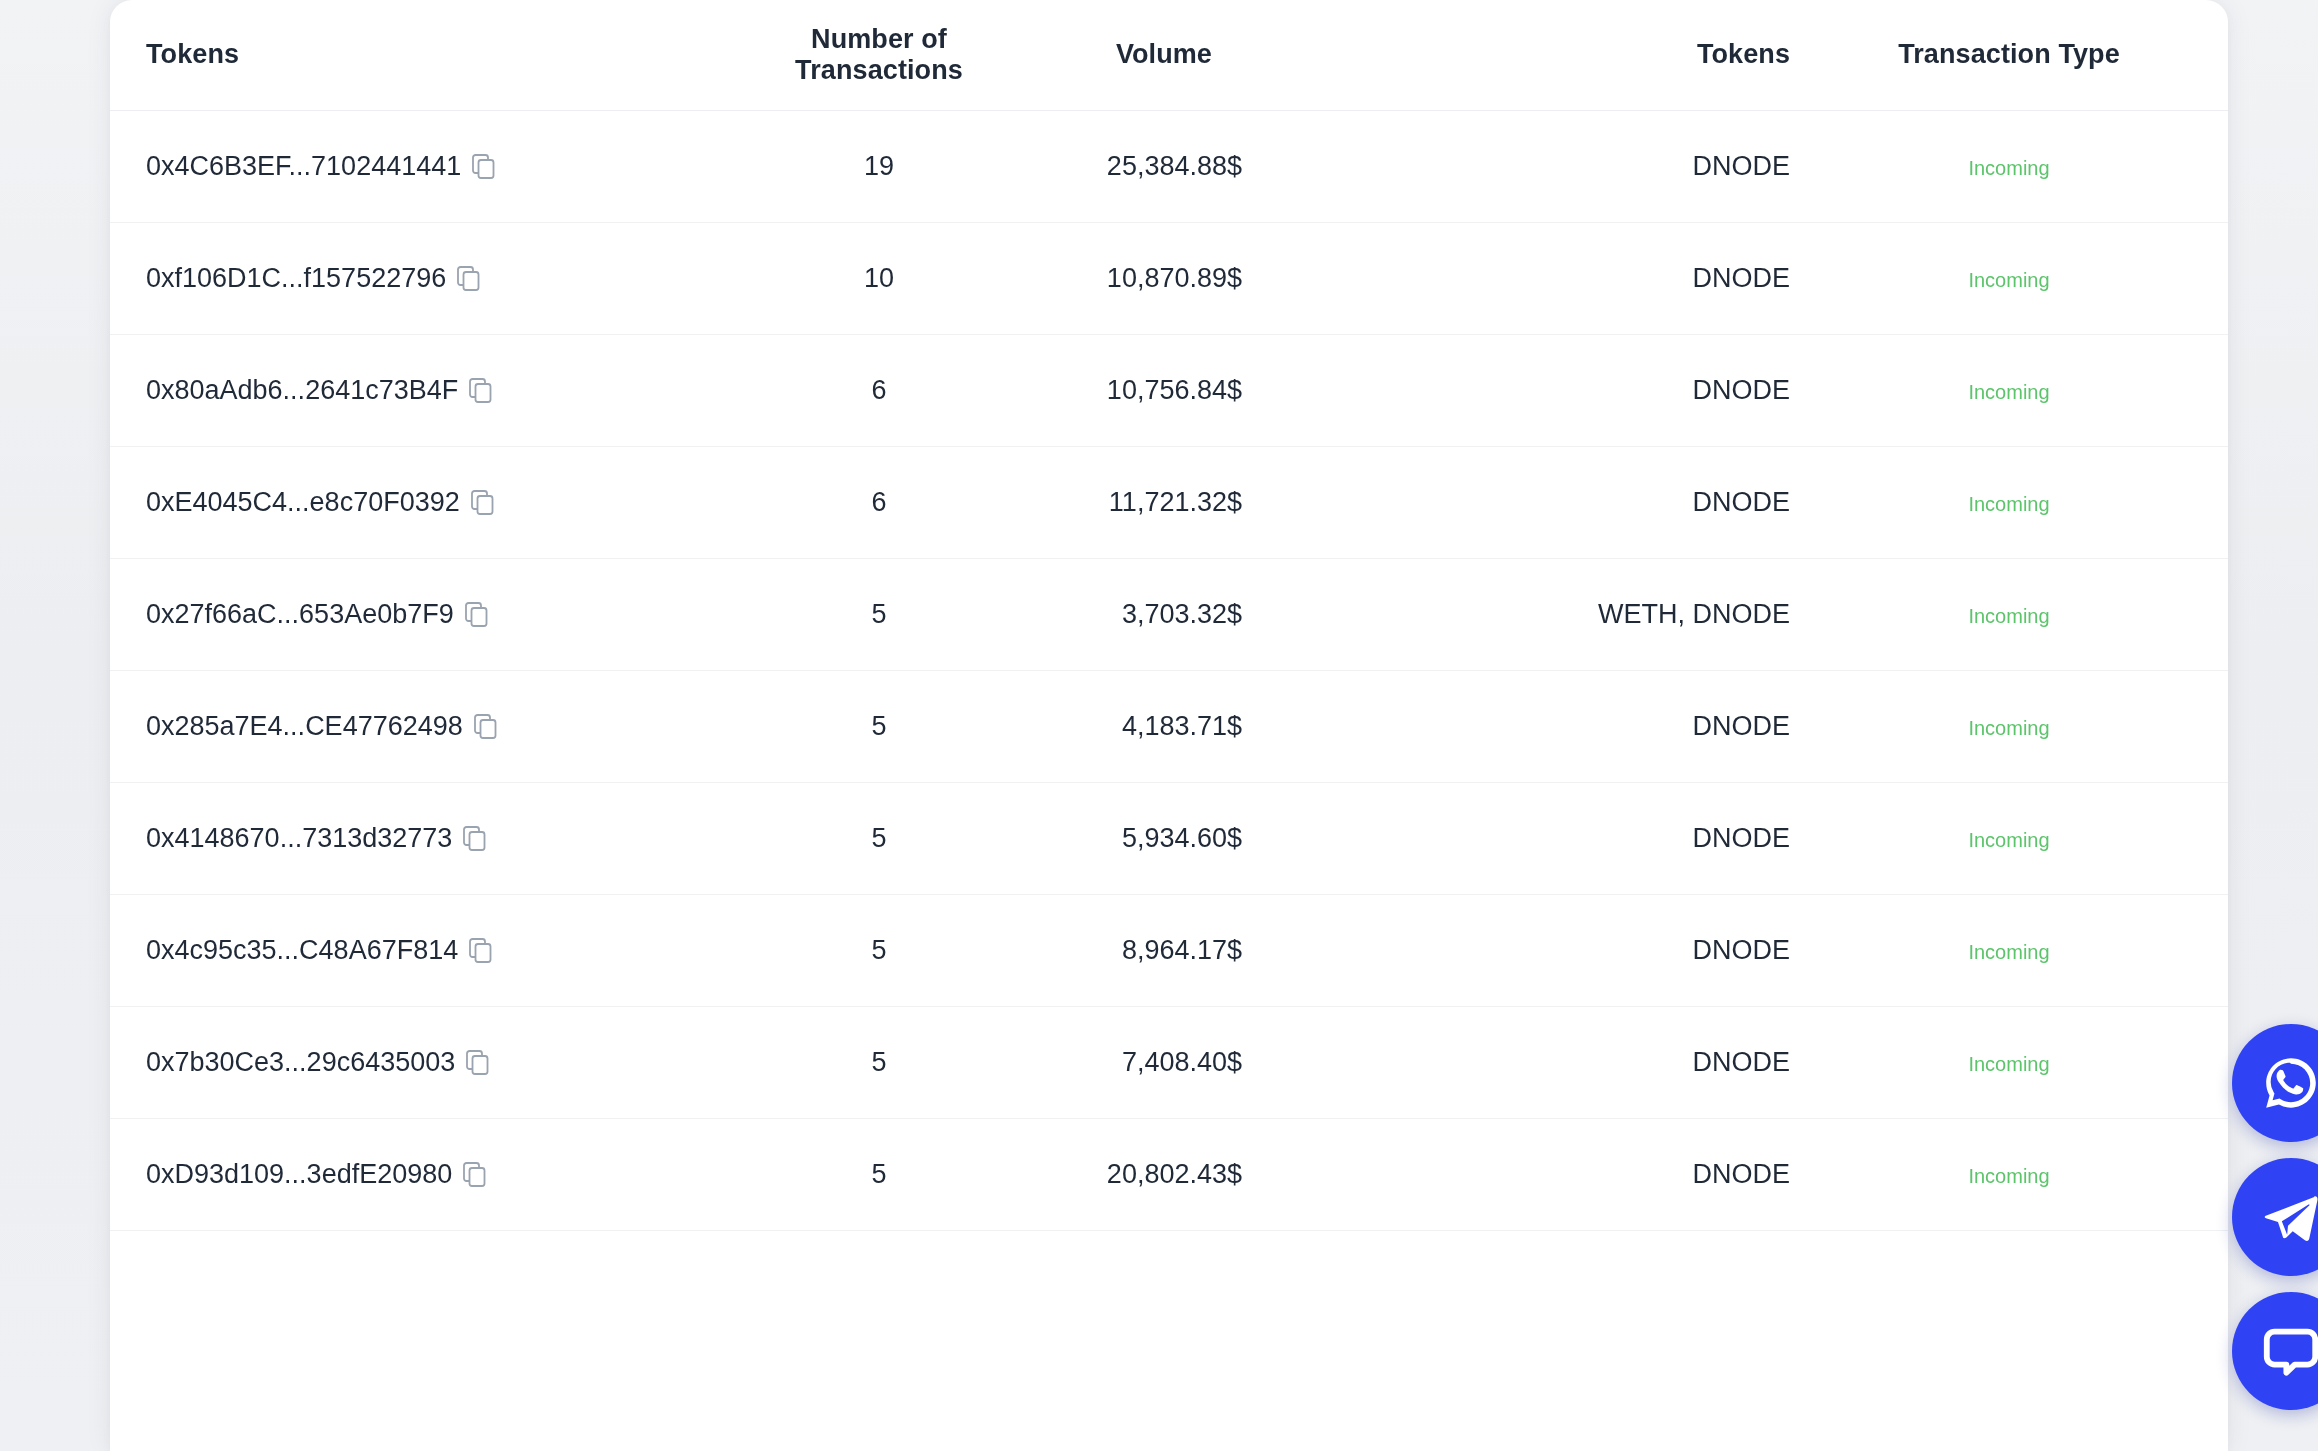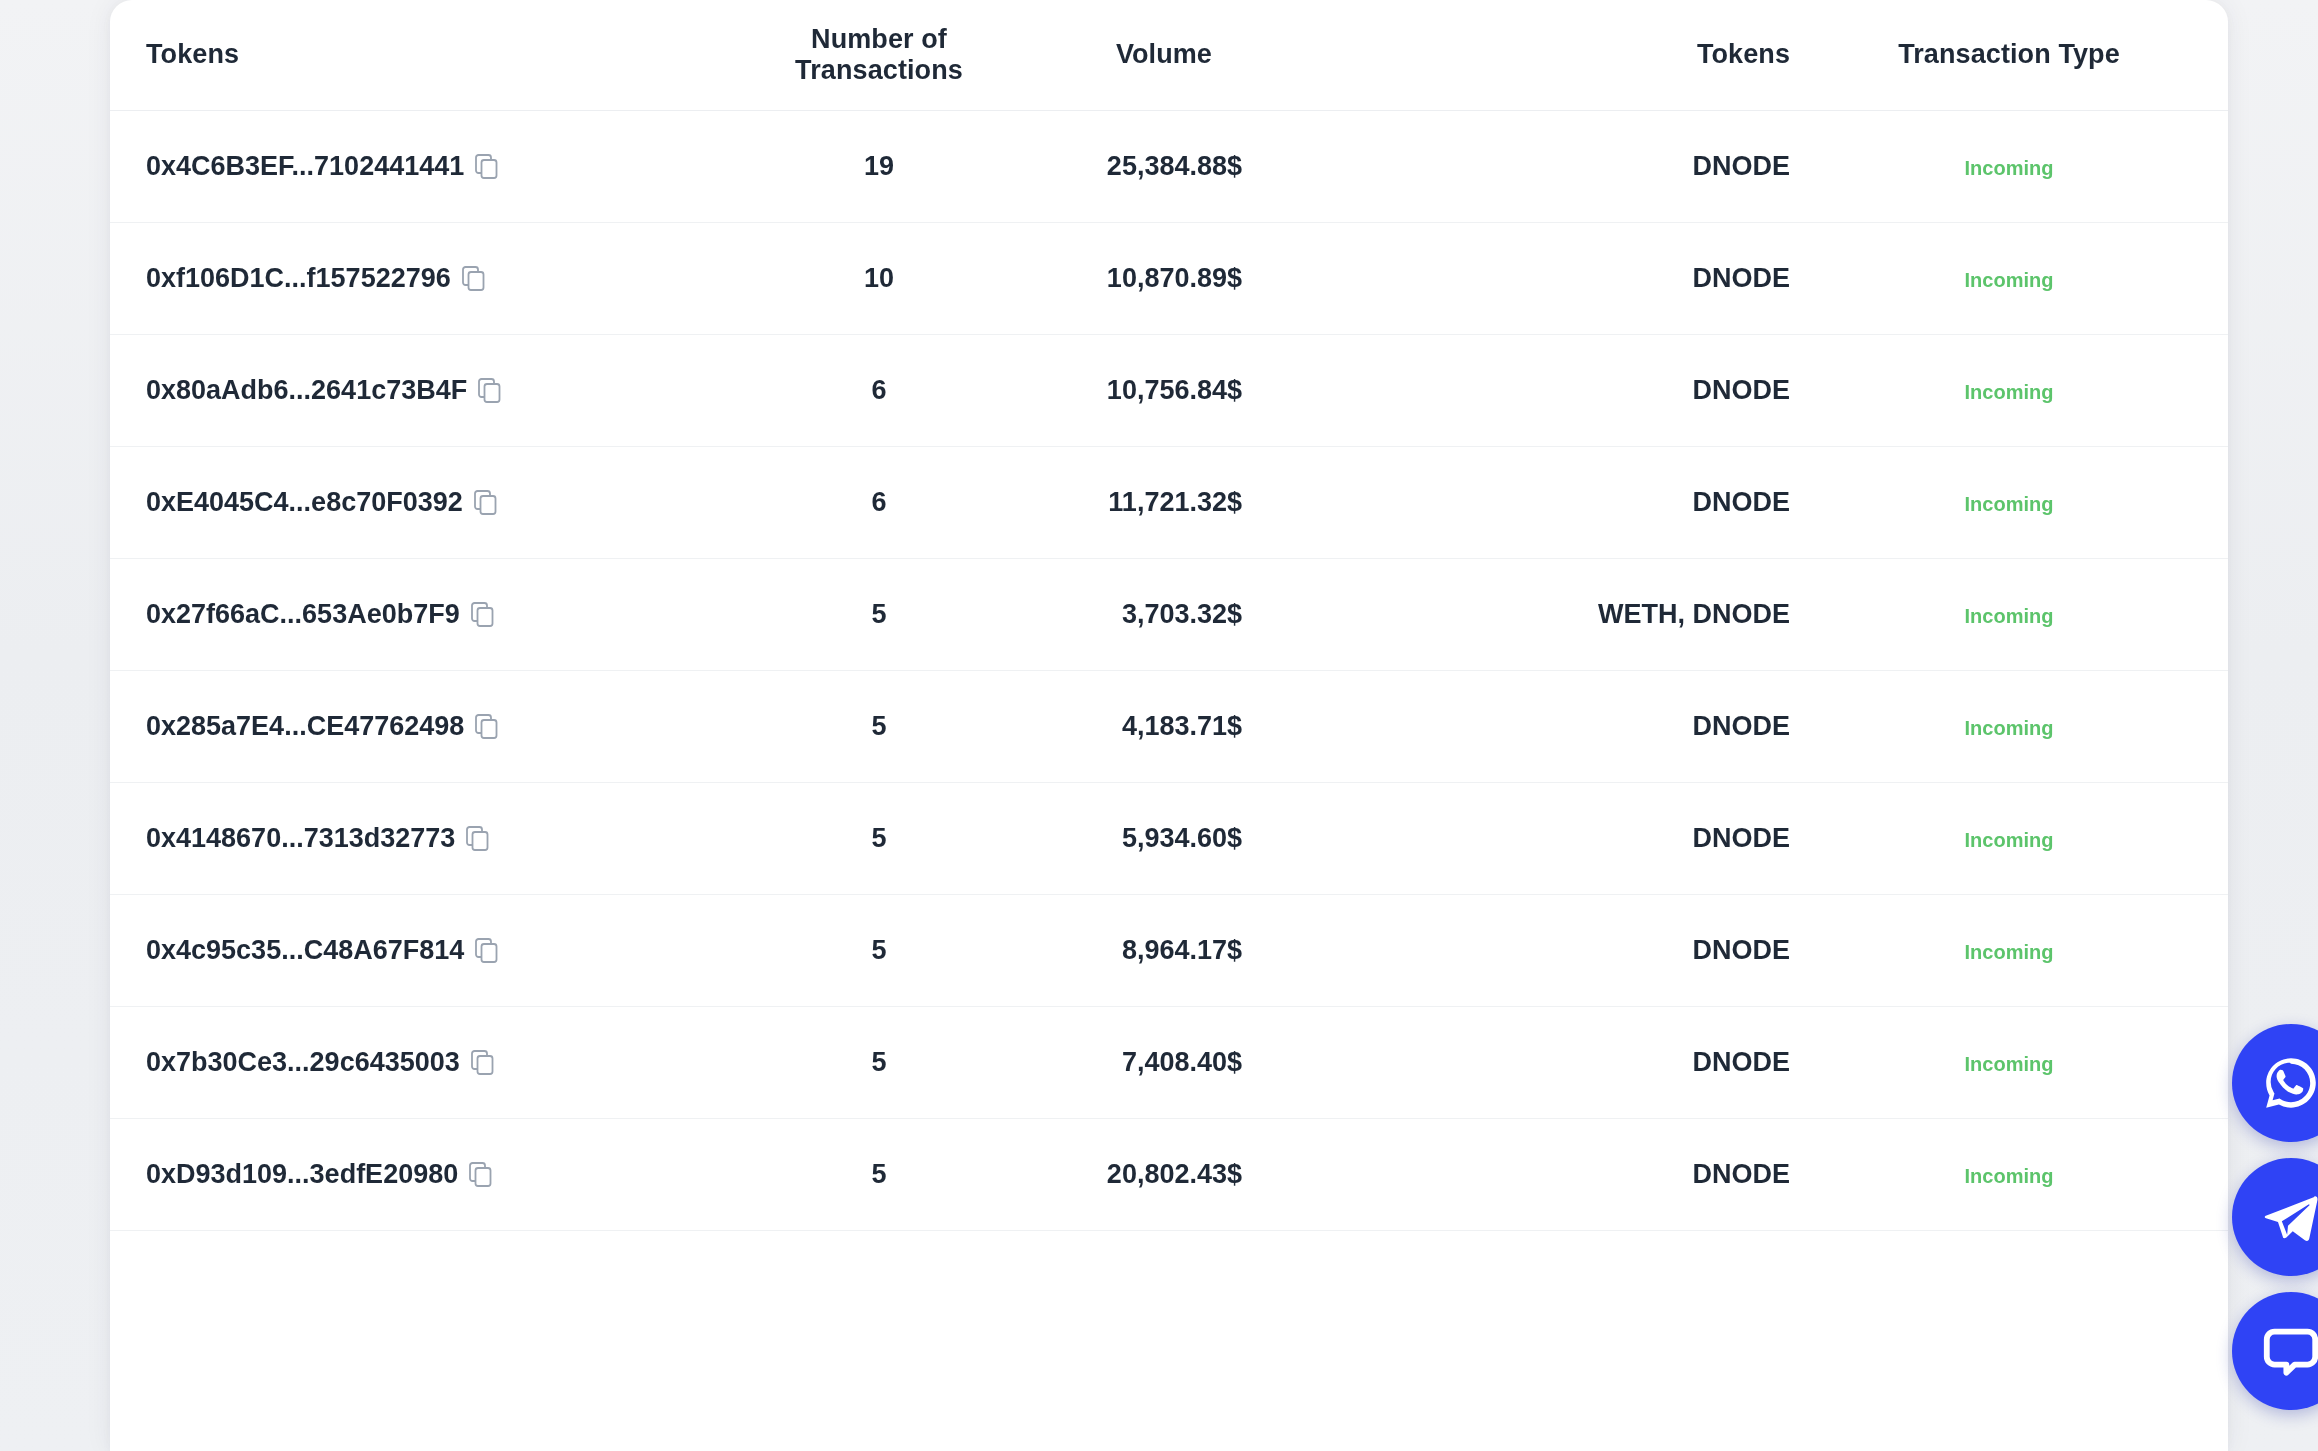--- a/index.html
+++ b/index.html
@@ -53,21 +53,21 @@
     letter-spacing: 0.1px;
     padding: 0;
     height: 110px;
     vertical-align: middle;
     border-bottom: 1px solid #eceef1;
     line-height: 1.14;
   }
 
   .wallet-table tbody td {
     font-size: 27px;
-    font-weight: 700;
+    font-weight: 400;
     color: #1f2937;
     height: 112px;
     padding: 0;
     vertical-align: middle;
     border-bottom: 1px solid #eff1f3;
     line-height: 1.2;
   }
 
   
   .col-wallet   { width: 610px;  text-align: left;  padding-left: 36px !important; }

